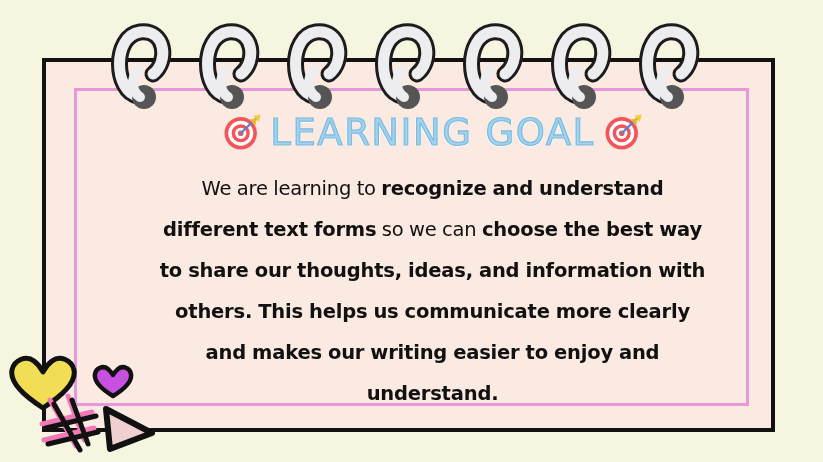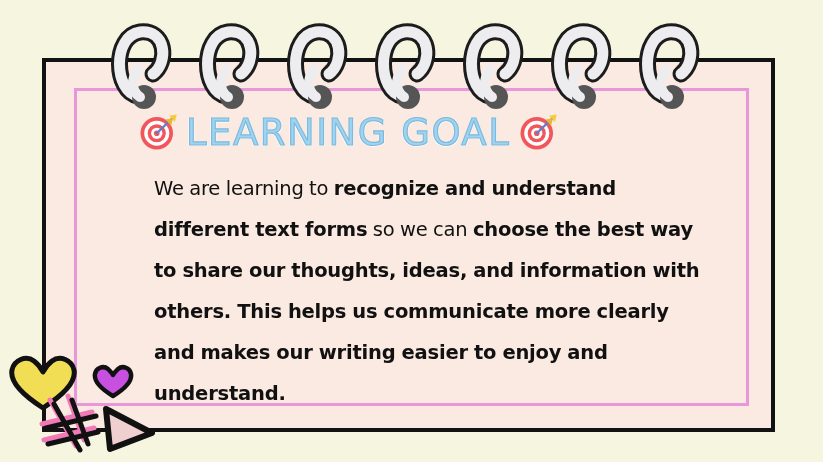--- a/index.html
+++ b/index.html
@@ -61,20 +61,21 @@
     top: 0;
     width: 733px;
     height: 374px;
     box-sizing: border-box;
     padding: 50px 52px 0 92px;
   }
 
   #goal-title {
     display: flex;
     align-items: center;
+    justify-content: center;
     gap: 8px;
     margin: 0 0 14px 0;
     padding: 0;
     line-height: 1;
     white-space: nowrap;
   }
 
   .title-emoji {
     width: 40px;
     height: 40px;
@@ -97,20 +98,21 @@
   #goal-body {
     margin: 16px;
     padding: 0;
     font-family: "DejaVu Sans", sans-serif;
     font-size: 19.5px;
     line-height: 41px;
     color: #111111;
     font-weight: 400;
     letter-spacing: -0.2px;
     word-spacing: -0.5px;
+    text-align: center;
   }
   #goal-body b { font-weight: 700; }
 
   
   .deco { position: absolute; pointer-events: none; }
   #heart-yellow  { left: 6px;   top: 352px; width: 74px; height: 60px; }
   #heart-purple  { left: 91px;  top: 363px; width: 44px; height: 36px; }
   #scribble-mark { left: 36px;  top: 390px; width: 66px; height: 68px; }
   #triangle-mark { left: 96px;  top: 403px; width: 62px; height: 52px; }
 </style>

